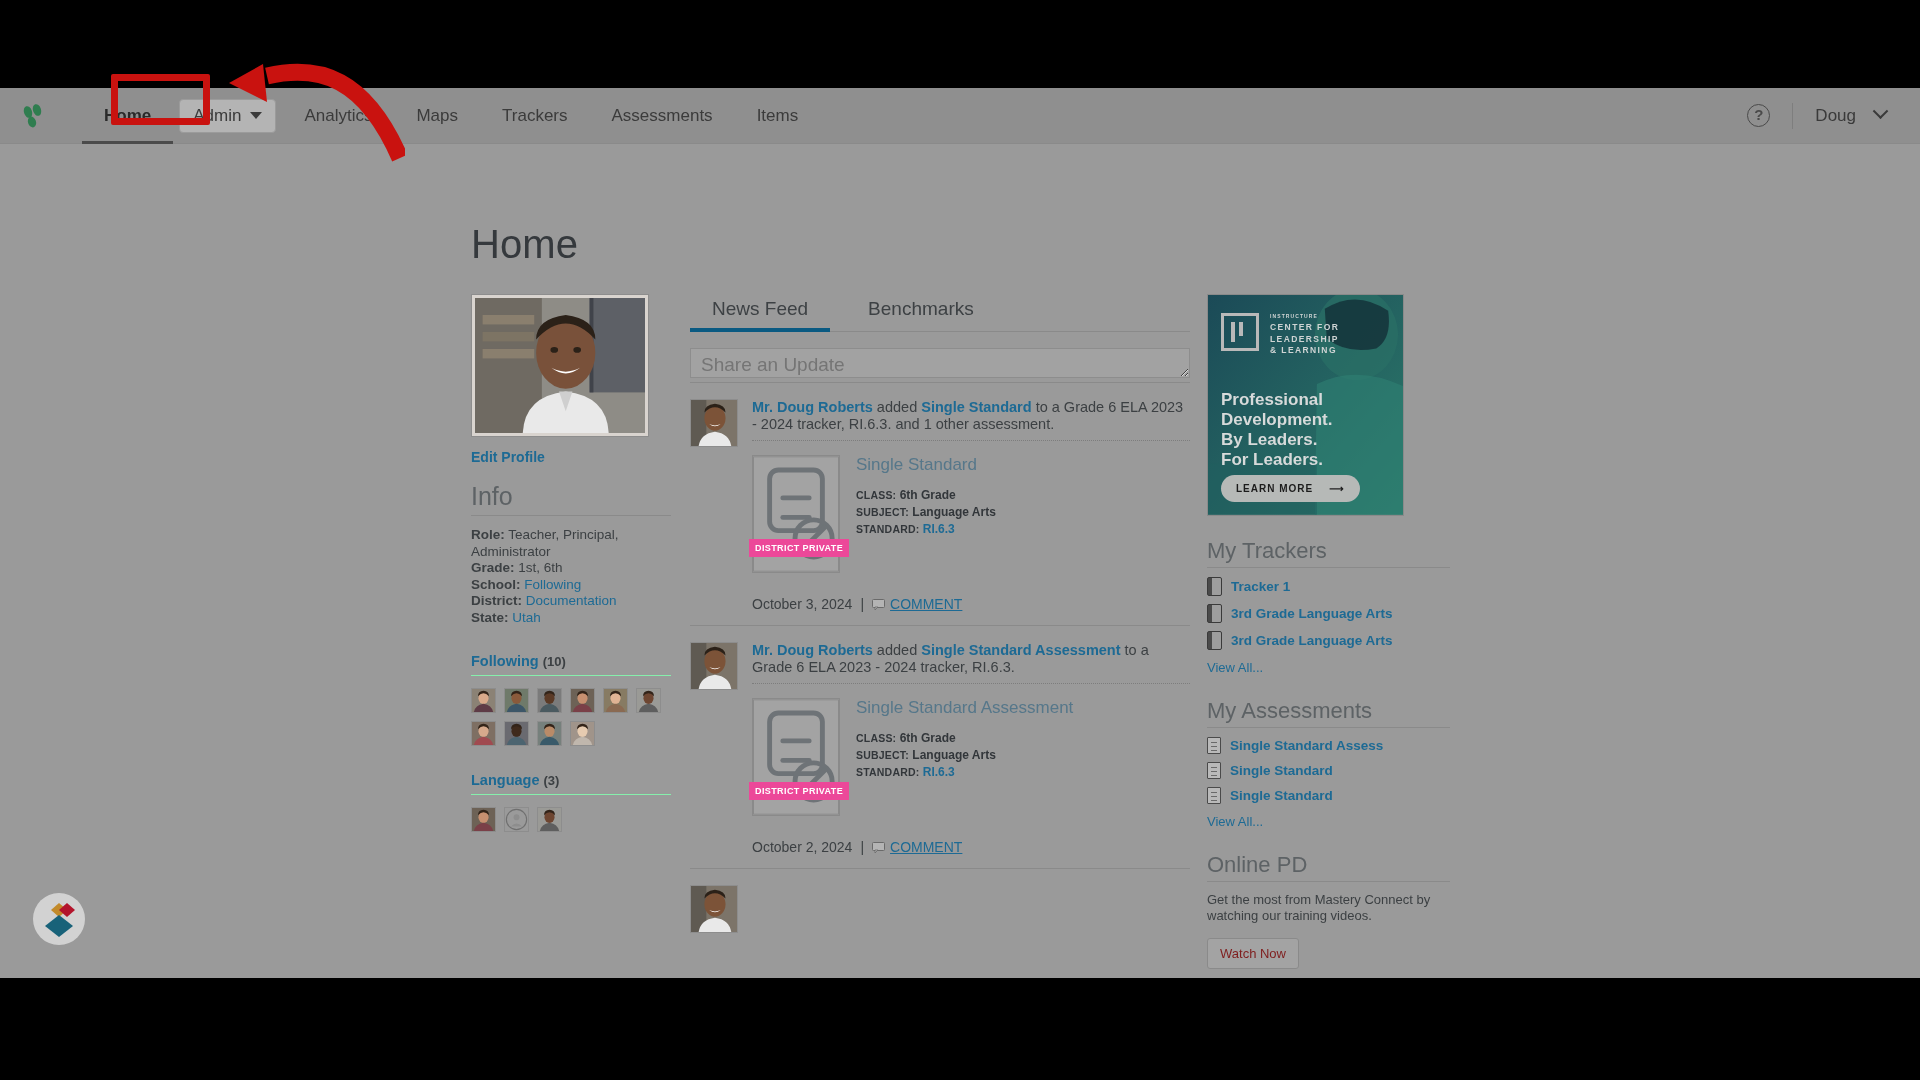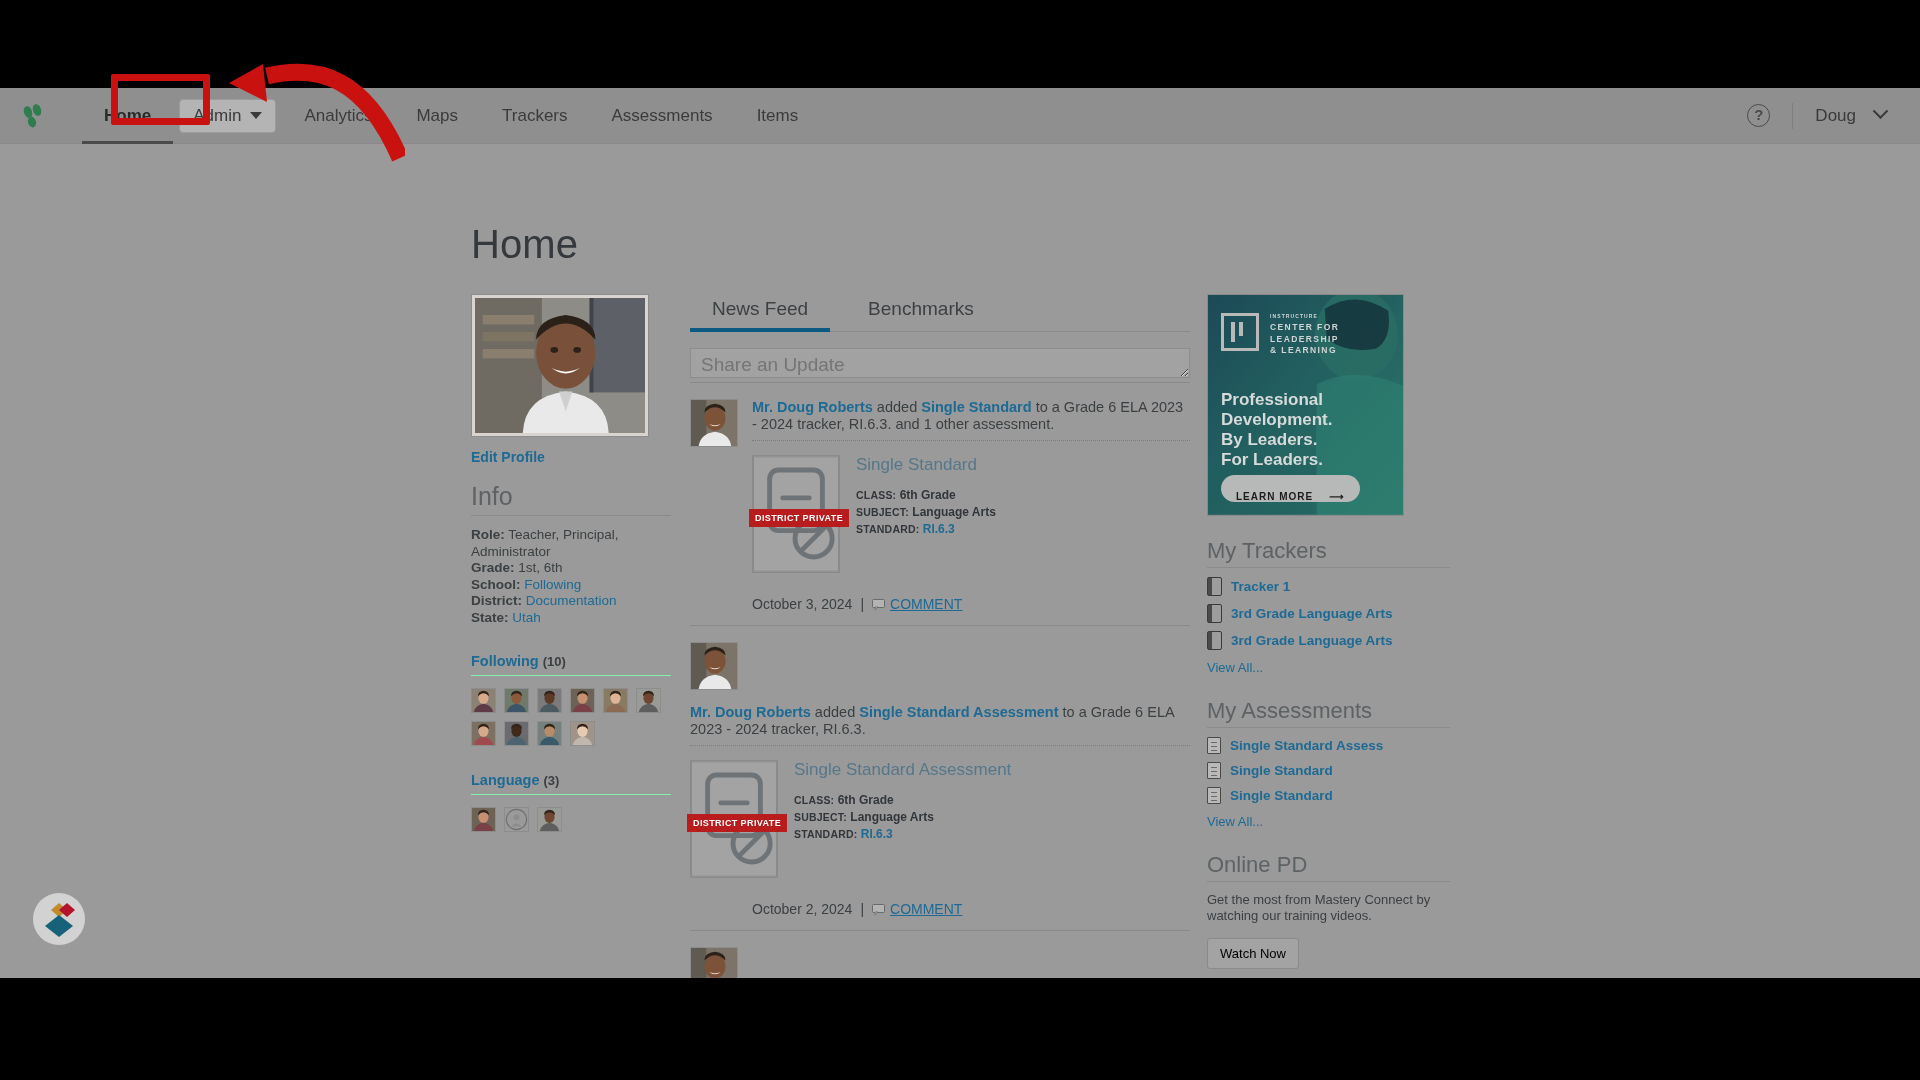--- a/index.html
+++ b/index.html
@@ -114,21 +114,21 @@
   .feed-item:first-of-type { border-top: 1px solid #8a8a8a; margin-top: 18px; }
   .feed-av { width: 48px; height: 48px; border: 1px solid #8d8d8d; flex: 0 0 48px; display:block; }
   .feed-body { flex: 1; }
   .feed-text { font-size: 14.5px; line-height: 17px; color: #3c4043; padding-bottom: 7px;
                border-bottom: 1px dotted #7d7d7d; }
   .feed-text b { color: #1d6a94; font-weight: bold; }
   .res-card { display: flex; gap: 16px; margin-top: 14px; }
   .res-thumb { position: relative; width: 88px; height: 118px; flex: 0 0 88px; }
   .res-thumb .paper { width: 88px; height: 118px; background: #a3a3a3; border: 1px solid #8a8a8a; }
   .badge-private {
-    position: absolute; left: -3px; top: 54px; background: #b91c1c; color: #ffffff;
+    position: absolute; left: -3px; top: 84px; background: #ec4899; color: #ffffff;
     font-size: 9px; font-weight: bold; letter-spacing: .4px; padding: 4px 6px; white-space: nowrap;
   }
   .res-title { font-size: 17px; color: #56778a; margin-bottom: 12px; }
   .res-meta { font-size: 12px; color: #32363a; line-height: 17px; }
   .res-meta .k { font-size: 10.5px; font-weight: bold; letter-spacing: .2px; }
   .res-meta .v { font-weight: bold; font-size: 12px; }
   .feed-footer { margin-top: 13px; padding: 10px 0 13px 62px; font-size: 14px; color: #3c4043;
                  border-bottom: 0; display:flex; align-items:center; gap:8px; }
   .feed-sep { width: 100%; border-bottom: 1px solid #8a8a8a; }
   .comment-link { color: #1d6a94; font-weight: 500; display:inline-flex; align-items:center; gap:5px; }
@@ -143,41 +143,41 @@
                 border: 3px solid #b9b9b9; }
   .promo-logo::before { content:''; position:absolute; left:7px; top:6px; width:4px; height:20px; background:#b9b9b9; }
   .promo-logo::after  { content:''; position:absolute; left:15px; top:6px; width:4px; height:14px; background:#b9b9b9; }
   .promo-brand { position: absolute; left: 62px; top: 18px; color: #cfd4d4; }
   .promo-brand .tiny { font-size: 5px; letter-spacing: 1.1px; font-weight: bold; }
   .promo-brand .big  { font-size: 8.5px; letter-spacing: 1.4px; font-weight: bold; line-height: 11.5px; margin-top: 3px; }
   .promo-head { position: absolute; left: 13px; top: 95px; color: #d7dada; font-size: 17px;
                 font-weight: bold; line-height: 20px; }
   .promo-cta {
     position: absolute; left: 13px; top: 180px; height: 27px; border-radius: 14px; background: #b6b9b7;
-    display: flex; align-items: flex-end; gap: 16px; padding: 0 15px; color: #1c1c1c;
+    display: flex; align-items: center; gap: 16px; padding: 0 15px; color: #1c1c1c;
     font-size: 10px; font-weight: bold; letter-spacing: 1px;
   }
   .r-head {
     font-size: 22px; color: #5d6265; font-weight: 300; padding-bottom: 3px;
     border-bottom: 1px solid #8a8a8a; margin-top: 22px;
   }
   .r-list { margin-top: 9px; }
   .r-item { display: flex; align-items: center; gap: 9px; margin-bottom: 8px; }
   .r-item a { font-size: 13.5px; font-weight: bold; color: #1d6a94; text-decoration: none; }
   .ico-tracker { width: 15px; height: 19px; background: linear-gradient(90deg,#4a4a4a 0 4px,#9d9d9d 4px 100%);
                  border: 1.5px solid #3a3a3a; border-radius: 2px; flex:0 0 15px; }
   .ico-doc { width: 14px; height: 17px; background: #b9b9b9; border: 1.5px solid #4a4a4a;
              border-radius: 1px; flex:0 0 14px; position: relative; }
   .ico-doc::after { content:''; position:absolute; left:3px; top:4px; right:3px; height:1px;
                     background:#6a6a6a; box-shadow: 0 4px 0 #6a6a6a, 0 8px 0 #6a6a6a; }
   .view-all { font-size: 13px; color: #1d6a94; text-decoration: none; display:inline-block; margin-top: 2px; }
   .pd-text { font-size: 13px; color: #3c4043; line-height: 16px; margin-top: 10px; }
   .watch-btn {
     margin-top: 14px; border: 1px solid #8a8a8a; background: #a3a3a3; border-radius: 3px;
-    font-size: 13px; color: #000000; padding: 7px 12px; cursor: pointer; font-family: inherit;
+    font-size: 13px; color: #7f1d1d; padding: 7px 12px; cursor: pointer; font-family: inherit;
   }
   
   #corner-badge {
     position: absolute; left: 33px; top: 805px; width: 52px; height: 52px; border-radius: 50%;
     background: #d2d2d2; z-index: 40;
   }
 </style>
 </head>
 <body>
 
@@ -422,21 +422,21 @@
             <svg width="13" height="11" viewBox="0 0 13 11">
               <rect x="0.5" y="0.5" width="12" height="8" rx="1" fill="#b4b4b4" stroke="#6a6a6a"></rect>
               <path d="M3 8 L3 11 L6 8 Z" fill="#b4b4b4" stroke="#6a6a6a" stroke-width="0.8"></path>
             </svg>
             <span>COMMENT</span>
           </a>
         </div>
         <div class="feed-sep"></div>
 
         
-        <div class="feed-item" style="border-top:none;flex-direction:column;">
+        <div class="feed-item" style="border-top:none;">
           <svg class="feed-av" viewBox="0 0 48 48">
             <rect width="48" height="48" fill="#7c7469"></rect>
               <rect x="0" y="0" width="16" height="48" fill="#5f5a52"></rect>
             <ellipse cx="25" cy="19" rx="11" ry="13" fill="#7c5338"></ellipse>
             <path d="M14 13 Q25 2 36 13 Q36 5 25 4 Q14 5 14 13Z" fill="#2b2118"></path>
             <path d="M19 25 Q25 30 31 25 Q25 28 19 25Z" fill="#fff"></path>
             <path d="M8 48 Q10 35 25 33 Q40 35 42 48Z" fill="#e9e9e9"></path>
           </svg>
           <div class="feed-body">
             <div class="feed-text">

